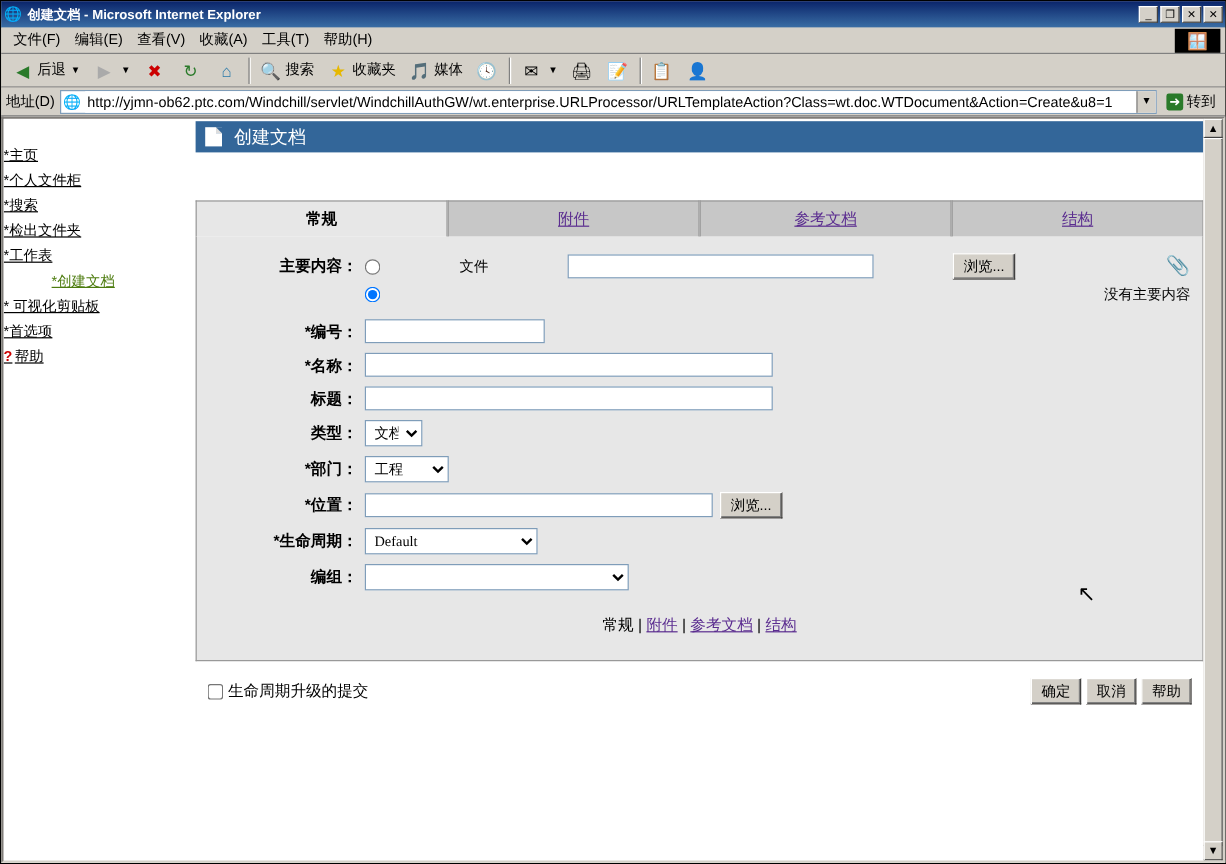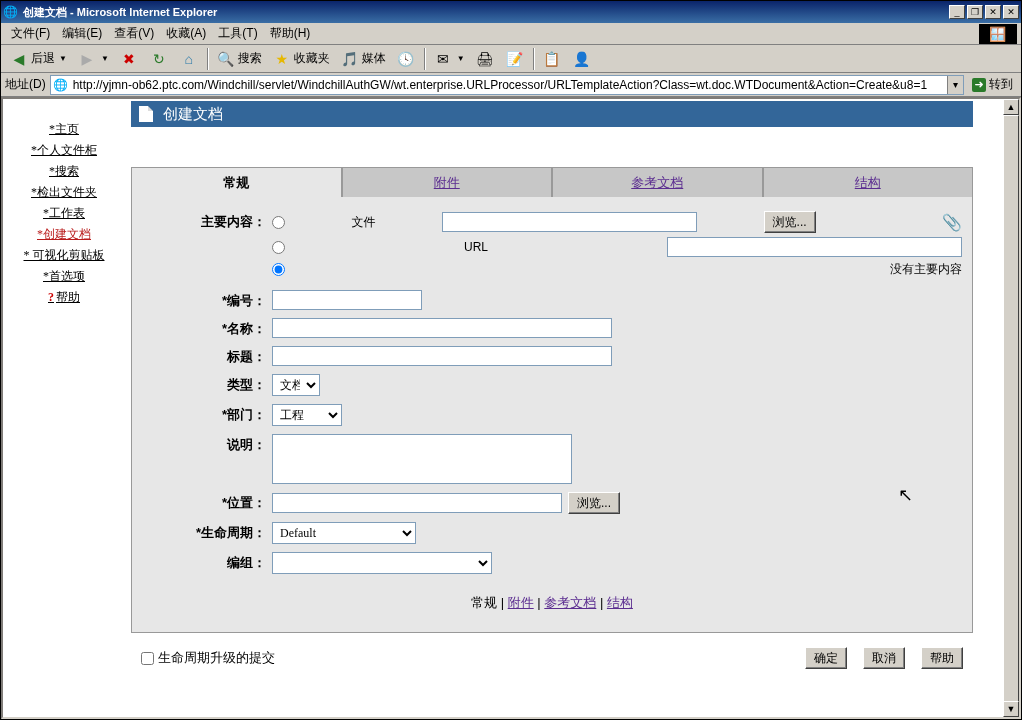--- a/index.html
+++ b/index.html
@@ -34,27 +34,27 @@
 
 .content-frame { flex: 1; background: #fff; position: relative; overflow: hidden; border: 2px inset #d4d0c8; }
 .content-inner { position: absolute; left: 0; top: 0; right: 16px; bottom: 0; background: #fff; overflow: hidden; }
 .vscroll { position: absolute; right: 0; top: 0; width: 16px; bottom: 0; background: #d4d0c8; }
 .vscroll .arrow { height: 16px; background: #d4d0c8; border: 1px solid #fff; border-right-color:#404040; border-bottom-color:#404040; font-size: 9px; text-align:center; line-height:14px; }
 .vscroll .track { position:absolute; top:16px; bottom:16px; left:0; right:0; background: #e8e8e8; }
 .vscroll .thumb { position:absolute; top:0; left:0; right:0; height: 590px; background:#d4d0c8; border:1px solid #fff; border-right-color:#404040; border-bottom-color:#404040; }
 .vscroll .arrow.down { position:absolute; bottom:0; left:0; right:0; }
 
 .page { display: flex; padding: 2px 0 0 0; background:#fff; }
-.sidenav { width: 128px; padding: 18px 6px 0 0; text-align: center; font-family: Liberation Serif, serif; }
+.sidenav { width: 160px; padding: 18px 6px 0 0; text-align: left; }
 .sidenav a { display: block; padding: 2px 0; 
   color: #000; text-decoration: underline; font-size: 12px; }
-.sidenav a.active { color: #b91c1c; }
+.sidenav a.active { color: #4d7c0f; margin-left: 40px; }
 .sidenav .help-q { color: #c00; font-weight: bold; margin-right: 2px; text-decoration:none; }
 
-.main { flex: 1; padding-right: 30px; }
+.main { flex: 1; }
 .header-bar { background: #336699; color: #fff; height: 26px; display: flex; align-items: center; padding: 0 8px; gap: 10px; font-size: 15px; }
 .header-bar .doc-icon { width: 14px; height: 16px; background: #fff; display:inline-block; position:relative; }
 .header-bar .doc-icon::after { content:""; position:absolute; top:0; right:0; border-top:5px solid #336699; border-left:5px solid #ddd; }
 
 .tabs { display: flex; margin-top: 40px; }
 .tabs .tab { flex: 1; height: 30px; background: #c7c7c7; border: 1px solid #999; border-bottom: none; display: flex; align-items: center; justify-content: center; font-size: 13px; }
 .tabs .tab.active { background: #e7e7e7; font-weight: bold; color: #000; }
 .tabs .tab a { color: #5b2d90; text-decoration: underline; }
 
 .form-area { background: #e7e7e7; border: 1px solid #999; border-top: none; padding: 14px 10px 20px 10px; }
@@ -68,21 +68,21 @@
 select.text-input { height: 22px; }
 textarea.text-input { height: 50px; width: 300px; resize: none; font-family: inherit; }
 .attach-icon-cell { margin-left: 60px; color: #336699; font-size: 16px; }
 
 .bottom-links { text-align: center; margin-top: 20px; font-size: 13px; }
 .bottom-links a { color: #5b2d90; text-decoration: underline; }
 .bottom-links .plain { color: #000; text-decoration: none; }
 
 .footer-row { display: flex; align-items: center; padding: 14px 10px; }
 .footer-row .chk-label { display: flex; align-items: center; gap: 4px; font-size: 13px; }
-.footer-row .btns { margin-left: auto; display: flex; gap: 16px; }
+.footer-row .btns { margin-left: auto; display: flex; gap: 4px; }
 
 .cursor { position: absolute; left: 895px; top: 385px; font-size: 18px; color: #000; pointer-events:none; }
 </style>
 </head>
 <body>
 
 <div class="window">
   <div class="titlebar">
     <span class="ie-icon">🌐</span>
     <span class="title">创建文档 - Microsoft Internet Explorer</span>
@@ -216,25 +216,20 @@
               <div class="label">主要内容：</div>
               <div class="field" style="display:block">
                 <div class="radio-line">
                   <input type="radio" name="pc" style="">
                   <span>文件</span>
                   <input class="text-input" style="width: 255px;">
                   <button class="btn">浏览...</button>
                   <span class="attach-icon-cell">📎</span>
                 </div>
                 <div class="radio-line">
-                  <input type="radio" name="pc" style="">
-                  <span>URL</span>
-                  <input class="text-input" style="width: 295px;">
-                </div>
-                <div class="radio-line">
                   <input type="radio" name="pc" checked="" style="">
                   <span>没有主要内容</span>
                 </div>
               </div>
             </div>
 
             <div class="form-row">
               <div class="label">*编号：</div>
               <div class="field">
                   <input class="text-input w-sm" style="">
@@ -255,26 +250,20 @@
             <div class="form-row">
               <div class="label">类型：</div>
               <div class="field">
                   <select class="text-input" style="width:48px"><option>文档</option></select>
                 </div>
             </div>
             <div class="form-row">
               <div class="label">*部门：</div>
               <div class="field">
                   <select class="text-input" style="width:70px"><option>工程</option></select>
-                </div>
-            </div>
-            <div class="form-row">
-              <div class="label">说明：</div>
-              <div class="field">
-                  <textarea class="text-input" style=""></textarea>
                 </div>
             </div>
             <div class="form-row">
               <div class="label">*位置：</div>
               <div class="field">
                 <input class="text-input w-xl" style="">
                 <button class="btn">浏览...</button>
               </div>
             </div>
             <div class="form-row">

